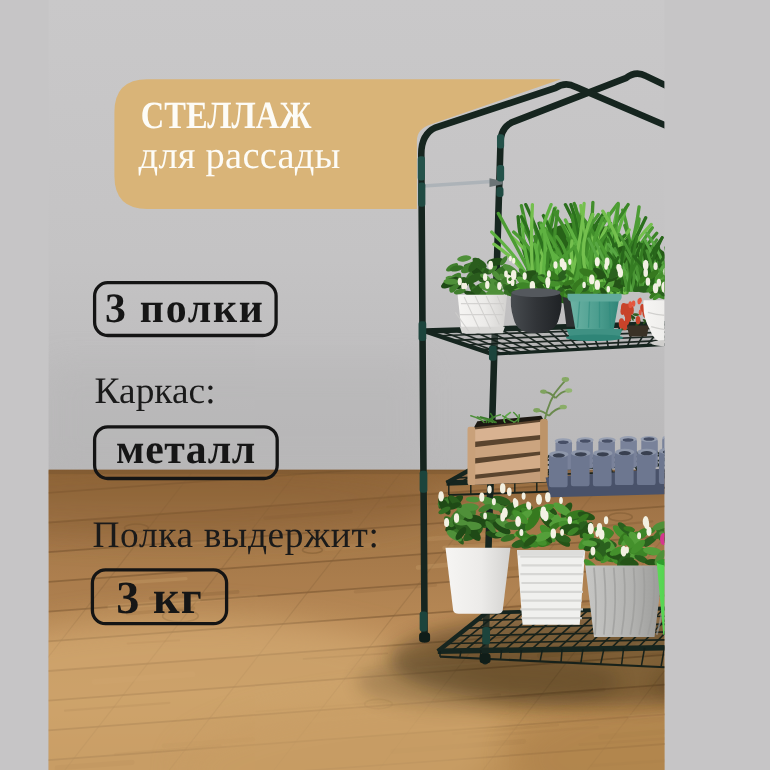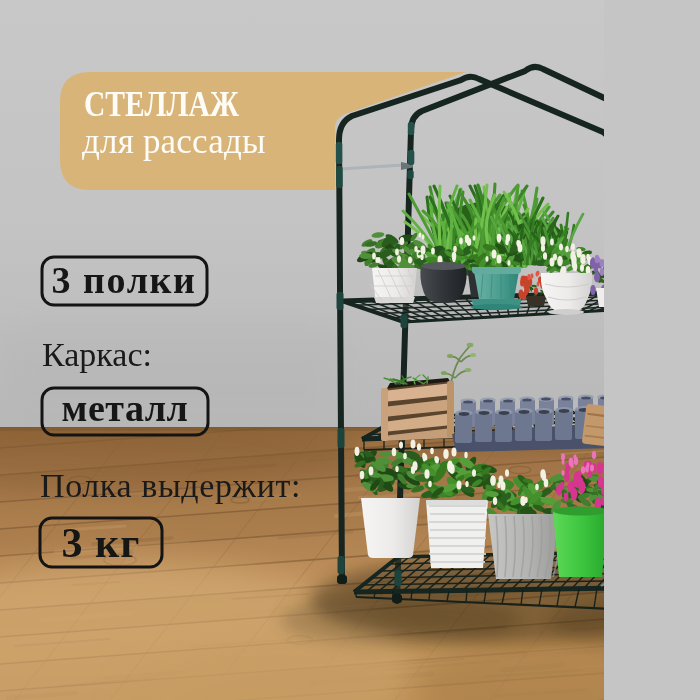--- a/index.html
+++ b/index.html
@@ -1,16 +1,16 @@
 <!DOCTYPE html>
 <html><head><meta charset="utf-8">
 <style>
 html,body{margin:0;padding:0;background:#c6c5c6;}
 *{box-sizing:border-box}
-.wrap{width:604px;height:700px;position:relative;overflow:hidden;font-family:"Liberation Serif",serif;}
+.wrap{width:604px;height:700px;position:relative;overflow:hidden;font-family:"Liberation Serif",serif;padding-left:44px;}
 </style></head><body>
 <div class="wrap">
 <svg width="700" height="700" viewBox="0 0 700 700" style="font-family:'Liberation Serif',serif">
 <defs>
 <linearGradient id="wallg" x1="0" y1="0" x2="0" y2="1">
  <stop offset="0" stop-color="#c9c8c9"></stop>
           <stop offset="0.55" stop-color="#c4c3c4"></stop>
           <stop offset="1" stop-color="#b9b8b9"></stop>
 </linearGradient>
 <linearGradient id="floorg" x1="0" y1="0" x2="0" y2="1">

